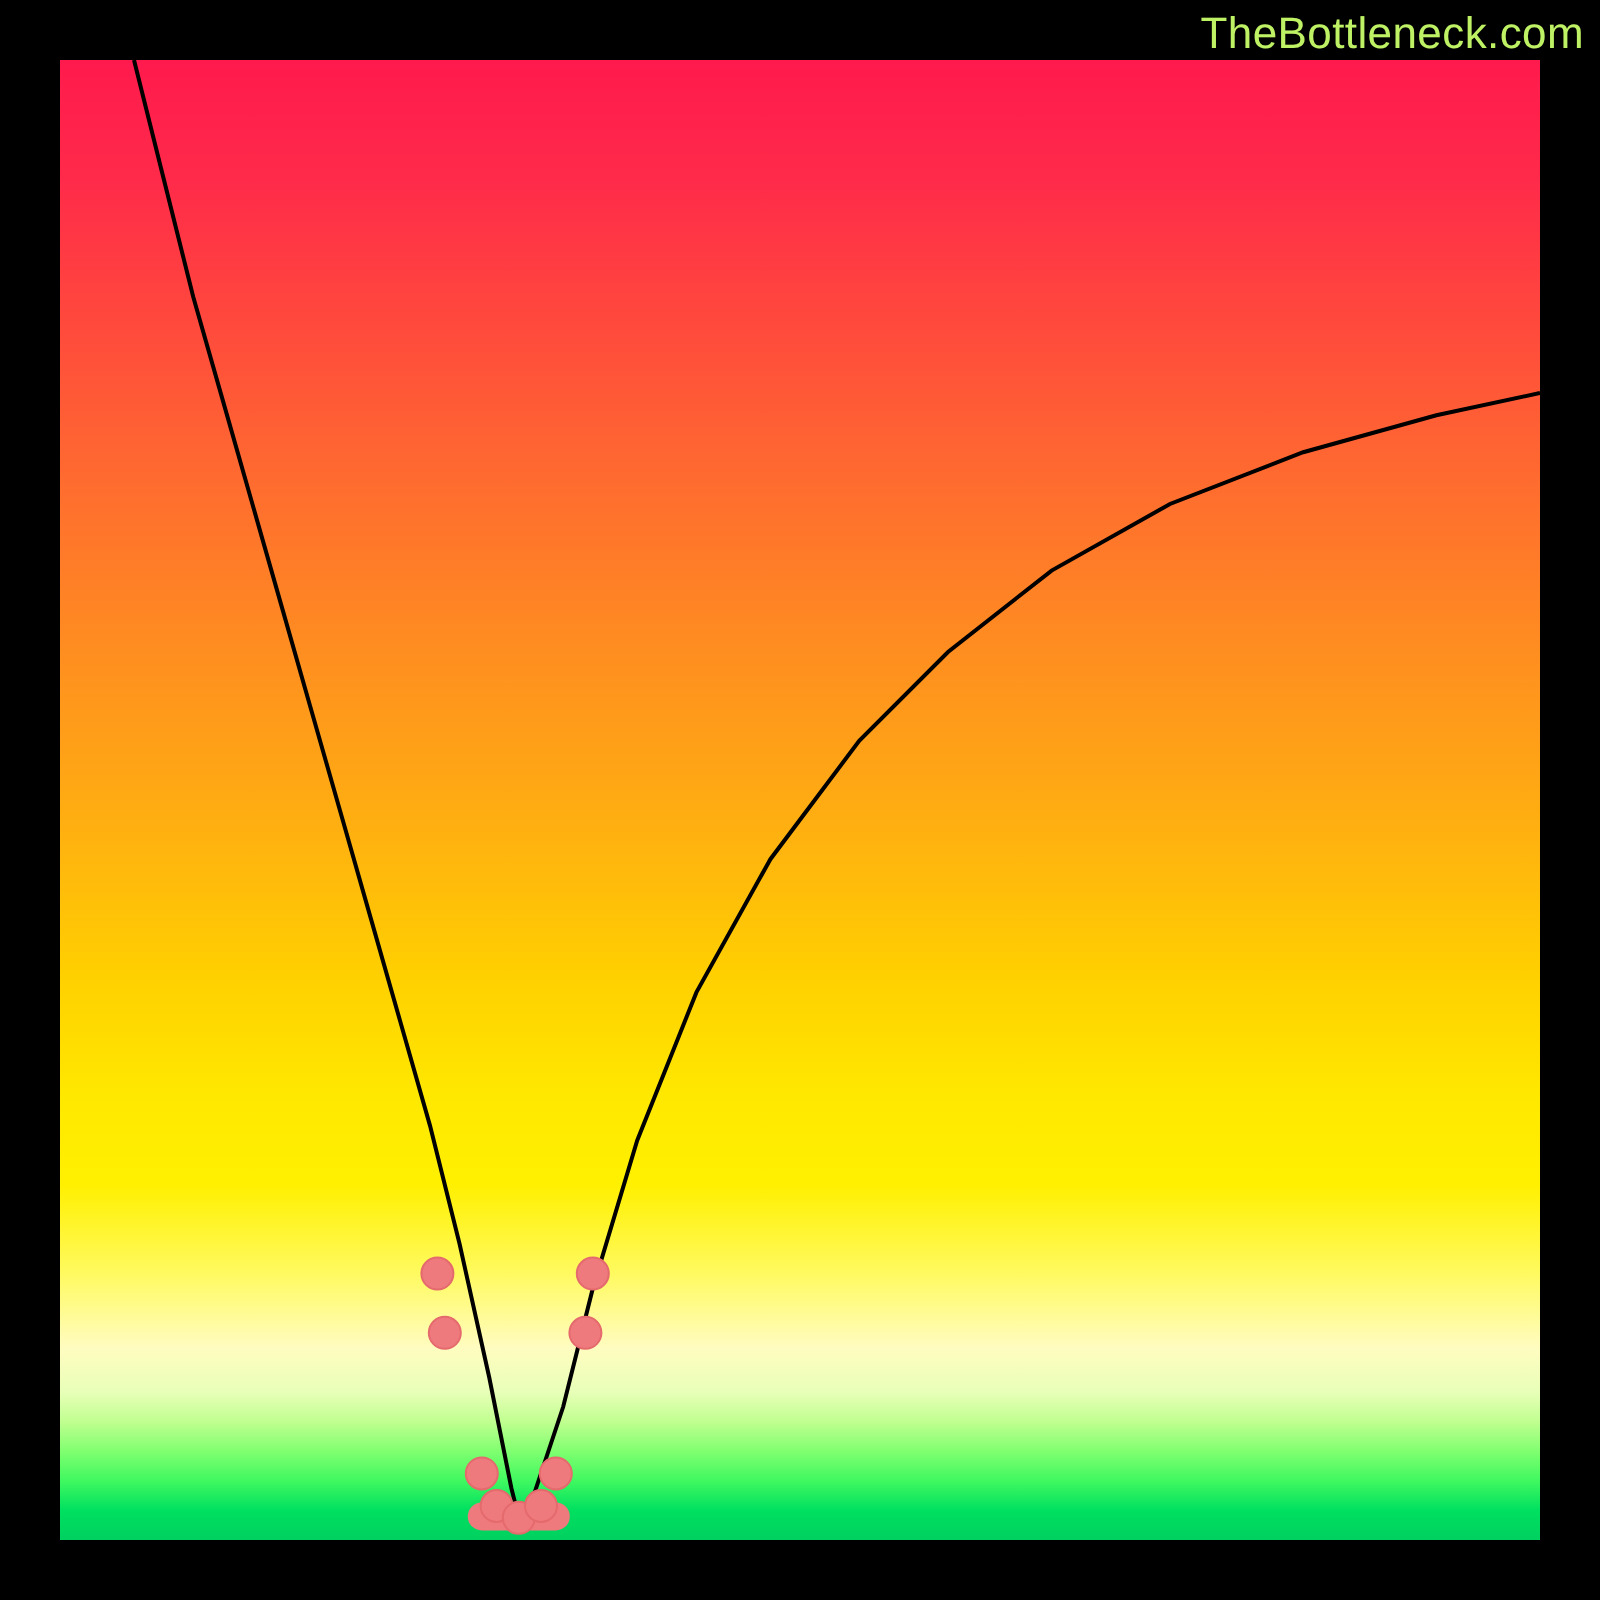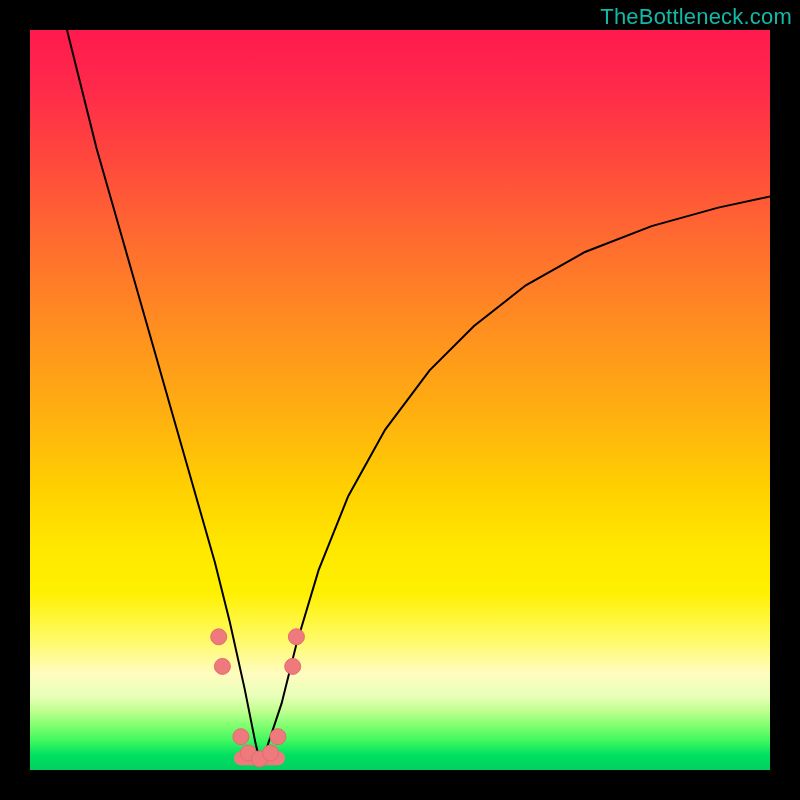--- a/index.html
+++ b/index.html
@@ -43,21 +43,21 @@
       #00e060 98%,
       #00d060 100%);
   }
   .watermark {
     position: absolute;
     top: 4px;
     right: 8px;
     font-family: Arial, Helvetica, sans-serif;
     font-size: 22px;
     font-weight: 500;
-    color: #14b8a6;
+    color: #bef264;
     letter-spacing: 0.2px;
   }
   svg.curves {
     position: absolute;
     left: 0;
     top: 0;
     width: 740px;
     height: 740px;
   }
   .curve {

